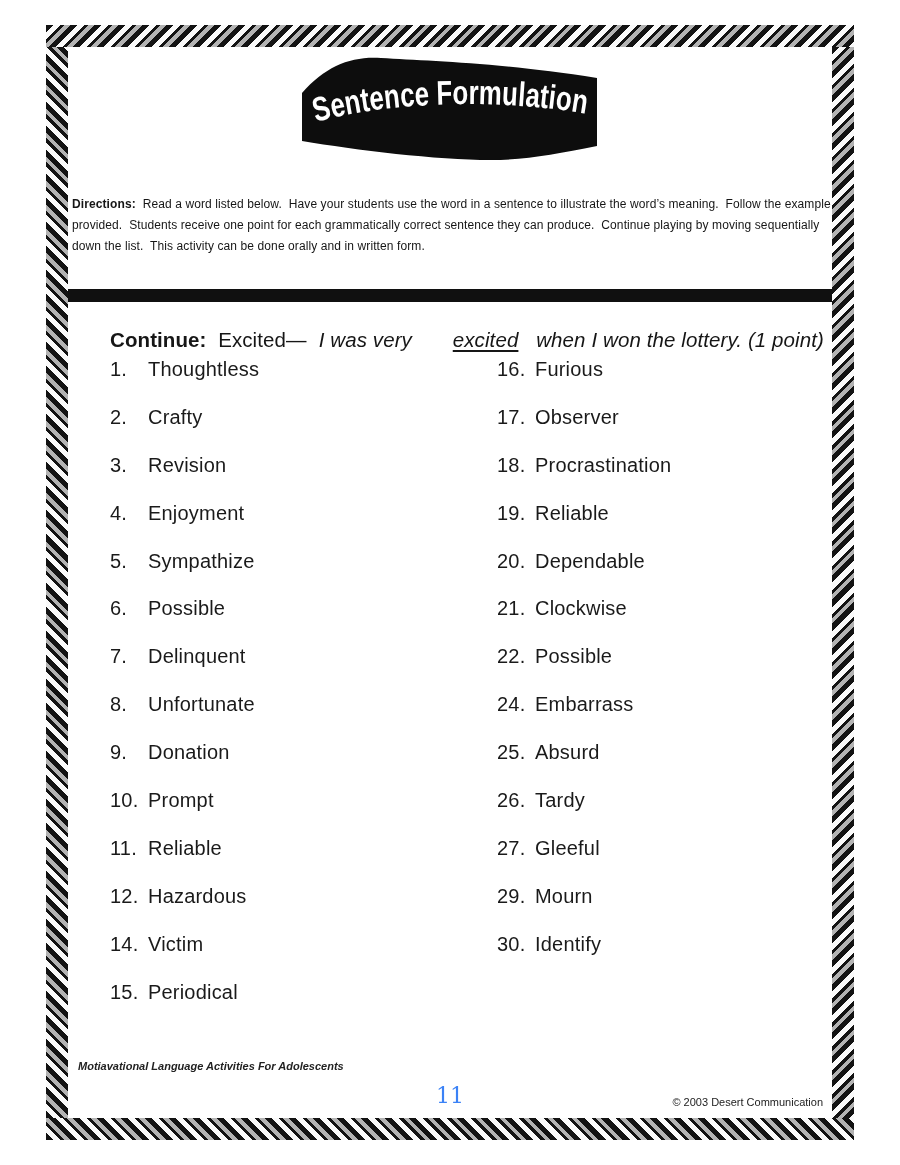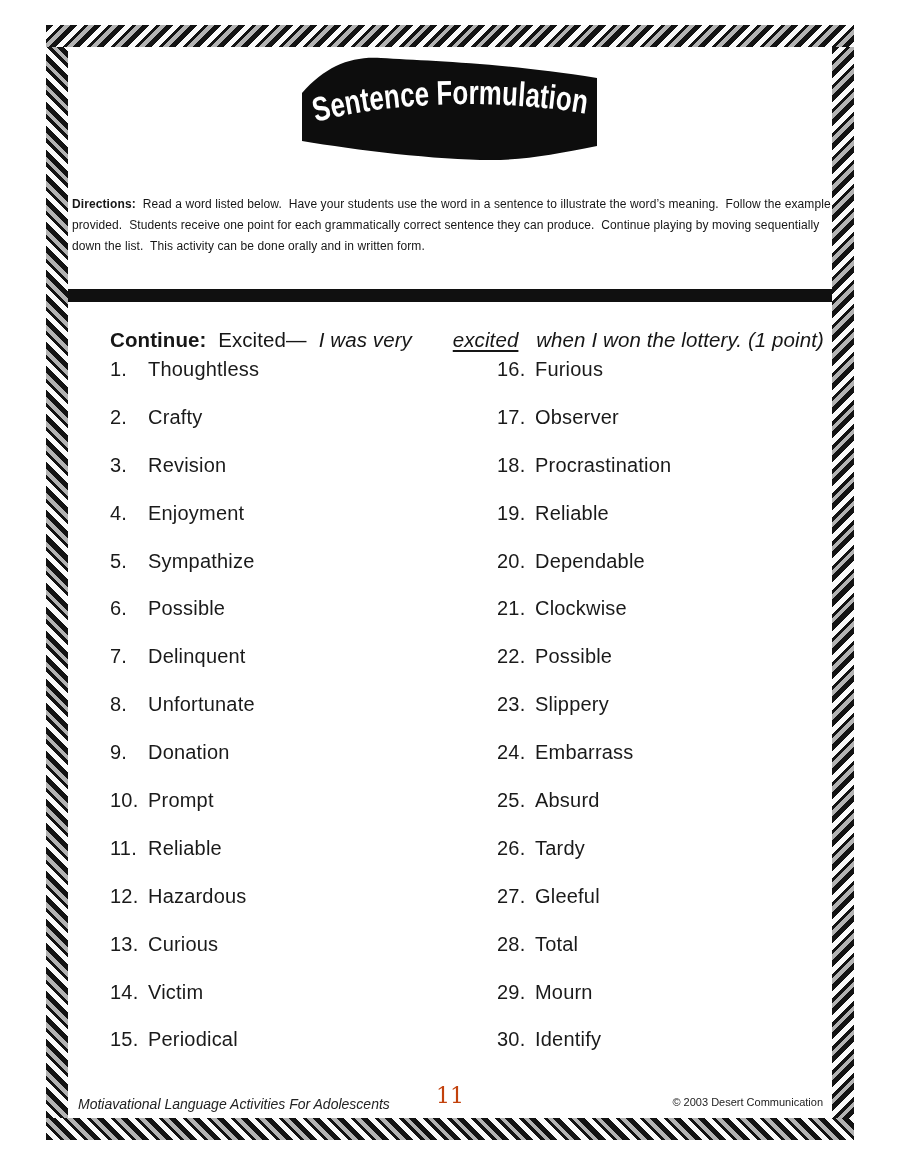--- a/index.html
+++ b/index.html
@@ -54,25 +54,25 @@
   .col { position:absolute; top:0; }
   .col-left  { left:110px; width:360px; }
   .col-right { left:497px; width:360px; }
   .row { display:flex; align-items:flex-start; height:28px; margin-bottom:19.9px;
          font-size:20px; letter-spacing:0.2px; color:#1a1a1a; }
   .num  { width:38px; flex:none; }
   .word { flex:1; }
 
   
   .footer-left {
-    position:absolute; left:78px; top:1096px; font-size:14px; font-style:italic; color:#222;
+    position:absolute; left:78px; top:1060px; font-size:11px; font-style:italic; color:#222;font-weight:bold;
   }
   .page-num {
     position:absolute; left:0; width:100%; top:1083px; text-align:center;
-    font-family:"DejaVu Serif", serif; font-size:22px; color:#c2410c;
+    font-family:"DejaVu Serif", serif; font-size:22px; color:#3b82f6;
   }
   .footer-right {
     position:absolute; right:77px; top:1096px; font-size:11px; color:#222;
   }
 </style>
 </head>
 <body>
 
 <div class="sheet">
 
@@ -153,24 +153,20 @@
         <div class="row">
           <span class="num">11.</span>
           <span class="word">Reliable</span>
         </div>
 
         <div class="row">
           <span class="num">12.</span>
           <span class="word">Hazardous</span>
         </div>
 
-        <div class="row">
-          <span class="num">13.</span>
-          <span class="word">Curious</span>
-        </div>
 
         <div class="row">
           <span class="num">14.</span>
           <span class="word">Victim</span>
         </div>
 
         <div class="row">
           <span class="num">15.</span>
           <span class="word">Periodical</span>
         </div>
@@ -205,24 +201,20 @@
         <div class="row">
           <span class="num">21.</span>
           <span class="word">Clockwise</span>
         </div>
 
         <div class="row">
           <span class="num">22.</span>
           <span class="word">Possible</span>
         </div>
 
-        <div class="row">
-          <span class="num">23.</span>
-          <span class="word">Slippery</span>
-        </div>
 
         <div class="row">
           <span class="num">24.</span>
           <span class="word">Embarrass</span>
         </div>
 
         <div class="row">
           <span class="num">25.</span>
           <span class="word">Absurd</span>
         </div>
@@ -230,24 +222,20 @@
         <div class="row">
           <span class="num">26.</span>
           <span class="word">Tardy</span>
         </div>
 
         <div class="row">
           <span class="num">27.</span>
           <span class="word">Gleeful</span>
         </div>
 
-        <div class="row">
-          <span class="num">28.</span>
-          <span class="word">Total</span>
-        </div>
 
         <div class="row">
           <span class="num">29.</span>
           <span class="word">Mourn</span>
         </div>
 
         <div class="row">
           <span class="num">30.</span>
           <span class="word">Identify</span>
         </div>

